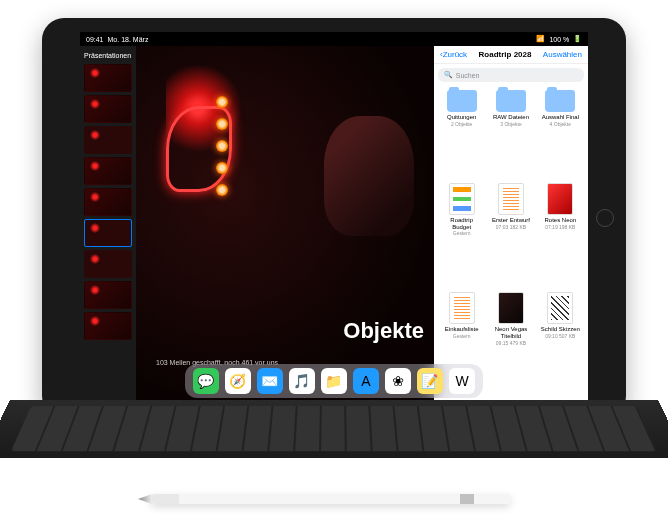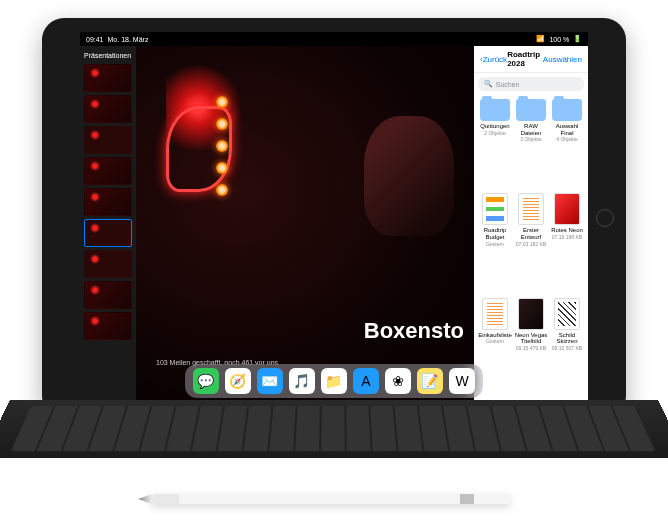--- a/index.html
+++ b/index.html
@@ -19,21 +19,21 @@
 .thumb::after{content:'';position:absolute;left:3px;top:3px;width:14px;height:10px;background:radial-gradient(circle,#ff2020 20%,transparent 60%)}
 .canvas{flex:1;background:radial-gradient(ellipse at 30% 40%,#2a0a0a 0%,#0a0202 70%);position:relative;overflow:hidden}
 .neon{position:absolute;left:30px;top:20px;width:80px;height:140px;background:radial-gradient(circle at 40% 30%,#ff3333 5%,#cc1111 15%,transparent 40%)}
 .neon::before{content:'';position:absolute;left:0;top:40px;width:60px;height:80px;border:3px solid #ff4444;border-radius:50% 20% 50% 20%;box-shadow:0 0 12px #ff2222}
 .bulbs{position:absolute;left:80px;top:50px;display:flex;flex-direction:column;gap:10px}
 .bulb{width:12px;height:12px;background:radial-gradient(circle,#ffddaa 30%,#ff8800 60%,#aa3300);border-radius:50%;box-shadow:0 0 6px #ff6600}
 .face{position:absolute;right:20px;top:70px;width:90px;height:120px;background:linear-gradient(135deg,#4a1a1a 20%,#1a0808 80%);border-radius:40% 40% 30% 30%}
 .headline{position:absolute;right:10px;bottom:60px;color:#fff;font-weight:700;font-size:22px}
 .subhead{position:absolute;left:20px;bottom:38px;color:#ccc;font-size:7px}
 .doc-title{position:absolute;top:2px;left:50%;transform:translateX(-50%);color:#fff;font-size:8px}
-.panel{width:114px;background:#fff;display:flex;flex-direction:column}
+.panel{width:154px;background:#fff;display:flex;flex-direction:column}
 .p-hdr{display:flex;align-items:center;justify-content:space-between;padding:4px 6px;font-size:8px;border-bottom:1px solid #eee}
 .p-hdr .back{color:#007aff}
 .p-hdr .ttl{font-weight:600;color:#000}
 .p-hdr .sel{color:#007aff}
 .search{margin:4px;padding:3px 6px;background:#eef0f2;border-radius:6px;font-size:7px;color:#8e8e93;display:flex;gap:3px;align-items:center}
 .grid{flex:1;display:grid;grid-template-columns:repeat(3,1fr);gap:2px;padding:4px;overflow:hidden}
 .item{display:flex;flex-direction:column;align-items:center;text-align:center}
 .folder{width:30px;height:22px;background:#8ec5ff;border-radius:3px 3px 4px 4px;position:relative;margin-bottom:2px}
 .folder::before{content:'';position:absolute;top:-3px;left:2px;width:10px;height:5px;background:#8ec5ff;border-radius:2px 2px 0 0}
 .doc{width:26px;height:32px;background:#fff;border:1px solid #ddd;border-radius:2px;margin-bottom:2px;position:relative;overflow:hidden}
@@ -87,21 +87,21 @@
         <div class="canvas">
           <div class="neon"></div>
           <div class="bulbs">
             <div class="bulb"></div>
               <div class="bulb"></div>
               <div class="bulb"></div>
               <div class="bulb"></div>
               <div class="bulb"></div>
           </div>
           <div class="face"></div>
-          <div class="headline">Boxensto</div>
+          <div class="headline">Objekte</div>
           <div class="subhead">103 Meilen geschafft, noch 461 vor uns</div>
         </div>
       </div>
 
       <div class="panel">
         <div class="p-hdr">
           <span class="back"><span>‹</span><span>Zurück</span></span>
           <span class="ttl">Roadtrip 2028</span>
           <span class="sel">Auswählen</span>
         </div>

